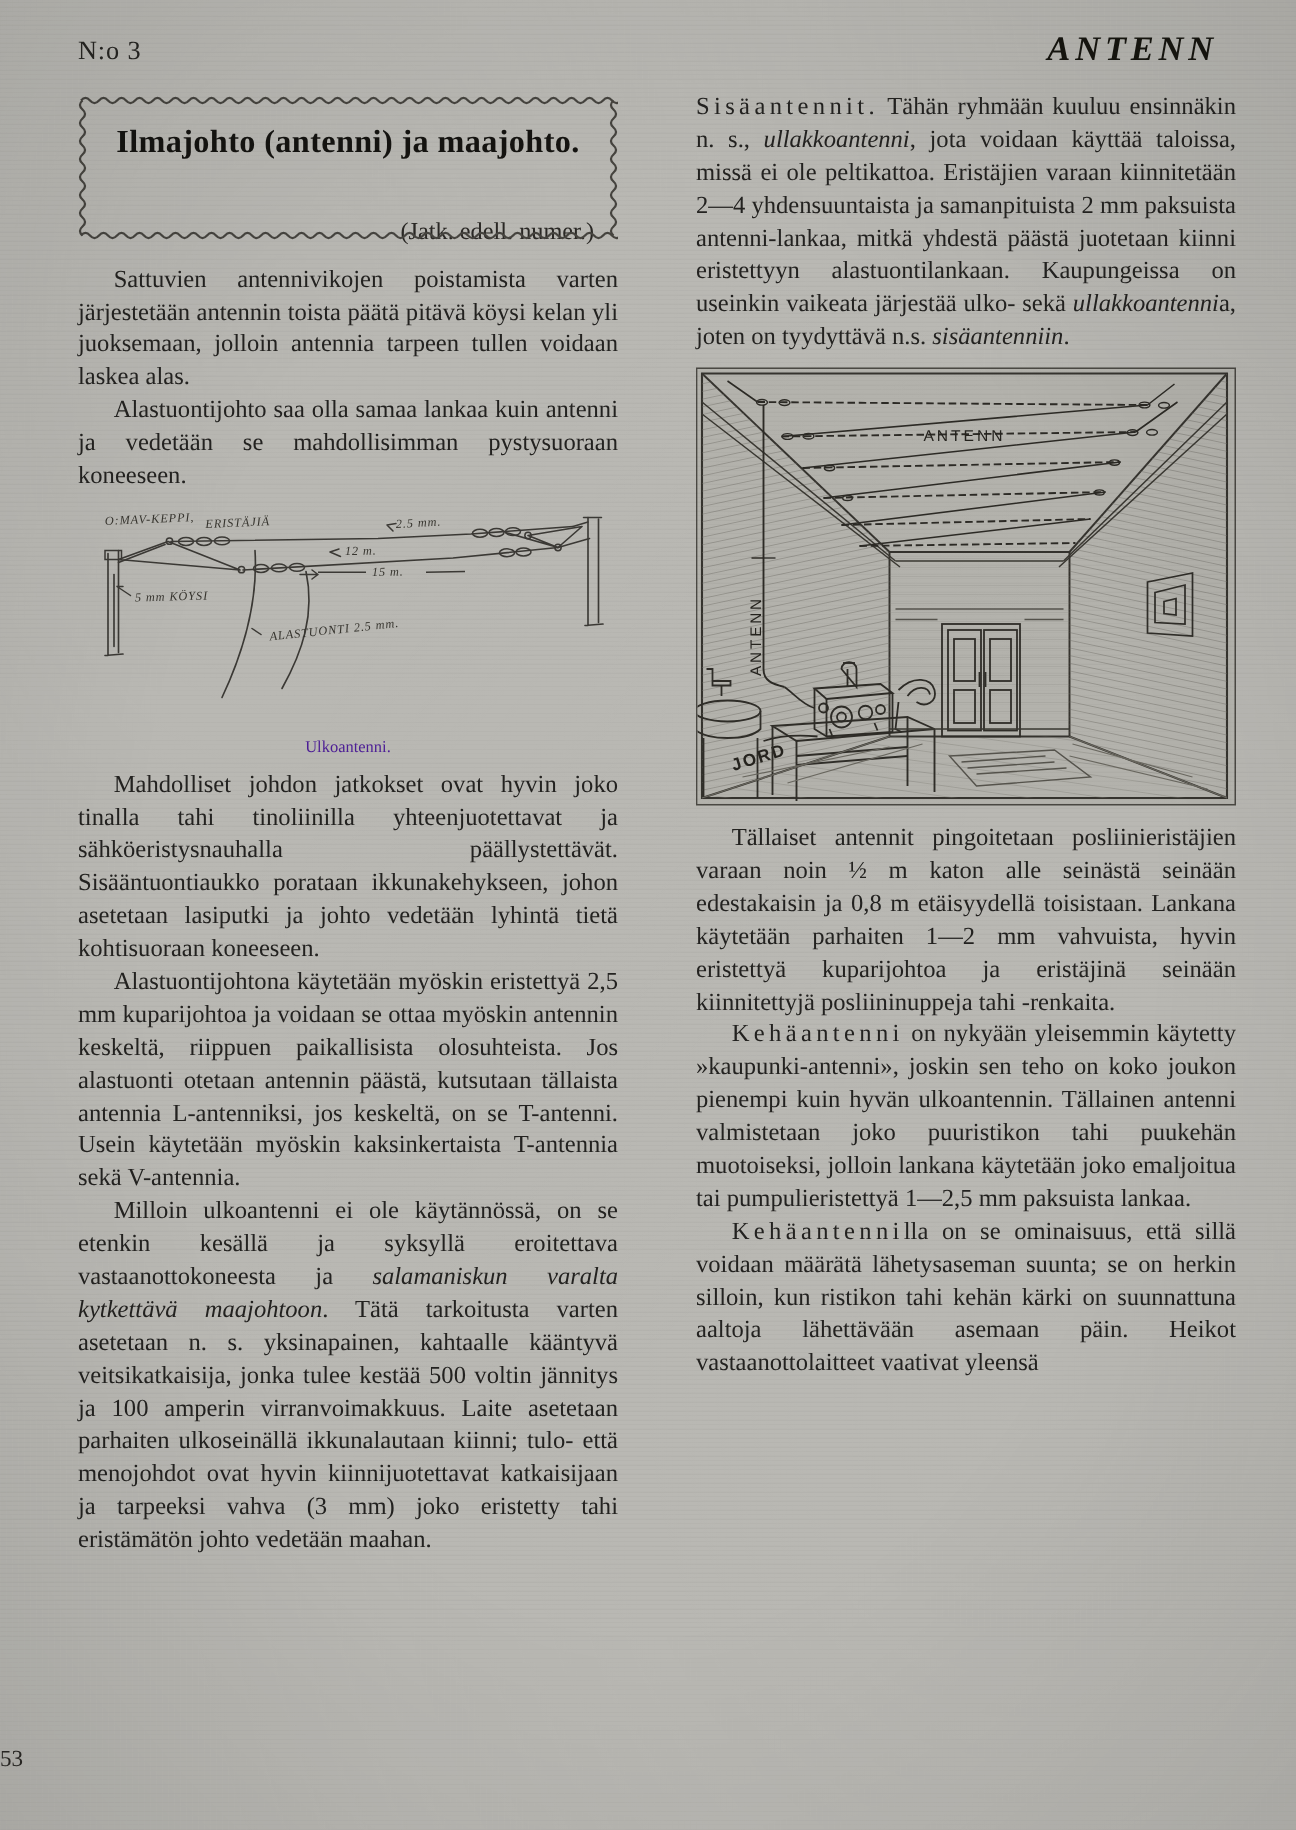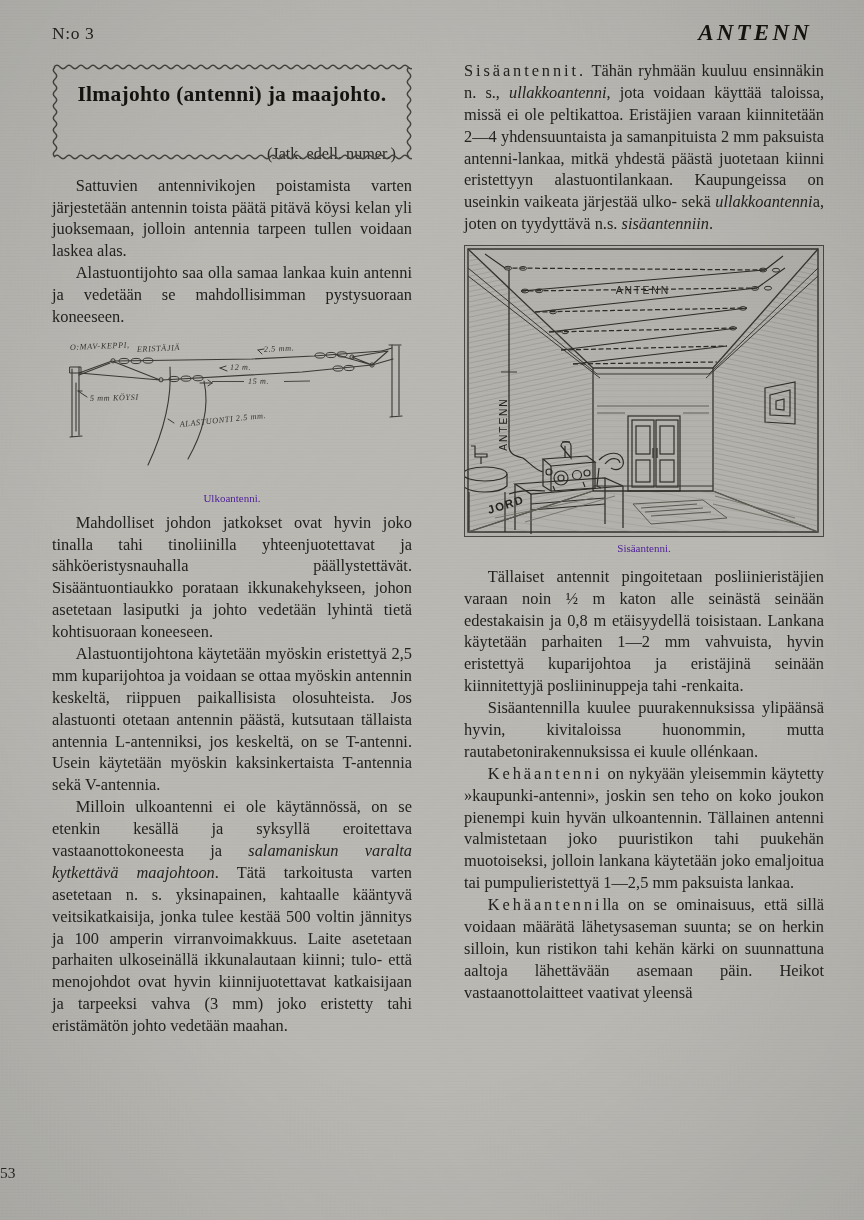--- a/index.html
+++ b/index.html
@@ -415,24 +415,22 @@
         <g stroke="#6a6860" fill="none" stroke-width="0.8">
           <path d="M128,252 L30,272 M150,250 L60,276 M250,250 L330,272 M248,258 L340,280"></path>
           <path d="M3,286 L128,245 M353,286 L248,245"></path>
         </g>
 
         <g stroke="#3a3832" fill="none" stroke-width="1">
           <path d="M128,240 L248,240"></path>
         </g>
       </svg>
     </figure>
-    <div class="figcap">Sisäantenni.</div>
 
     <p class="body" style="margin-top:10px">Tällaiset antennit pingoitetaan posliinieristäjien varaan noin ½ m katon alle seinästä seinään edestakaisin ja 0,8 m etäisyydellä toisistaan. Lankana käytetään parhaiten 1—2 mm vahvuista, hyvin eristettyä kuparijohtoa ja eristäjinä seinään kiinnitettyjä posliininuppeja tahi -renkaita.</p>
-    <p class="body">Sisäantennilla kuulee puurakennuksissa ylipäänsä hyvin, kivitaloissa huonommin, mutta rautabetonirakennuksissa ei kuule ollénkaan.</p>
     <p class="body"><span class="spaced">Kehäantenni</span> on nykyään yleisemmin käytetty »kaupunki-antenni», joskin sen teho on koko joukon pienempi kuin hyvän ulkoantennin. Tällainen antenni valmistetaan joko puuristikon tahi puukehän muotoiseksi, jolloin lankana käytetään joko emaljoitua tai pumpulieristettyä 1—2,5 mm paksuista lankaa.</p>
     <p class="body"><span class="spaced">Kehäantenni</span>lla on se ominaisuus, että sillä voidaan määrätä lähetysaseman suunta; se on herkin silloin, kun ristikon tahi kehän kärki on suunnattuna aaltoja lähettävään asemaan päin. Heikot vastaanottolaitteet vaativat yleensä</p>
   </div>
 
   <div class="folio">53</div>
 </div>
 
 <div class="paper-grain"></div>
 
 </body></html>

